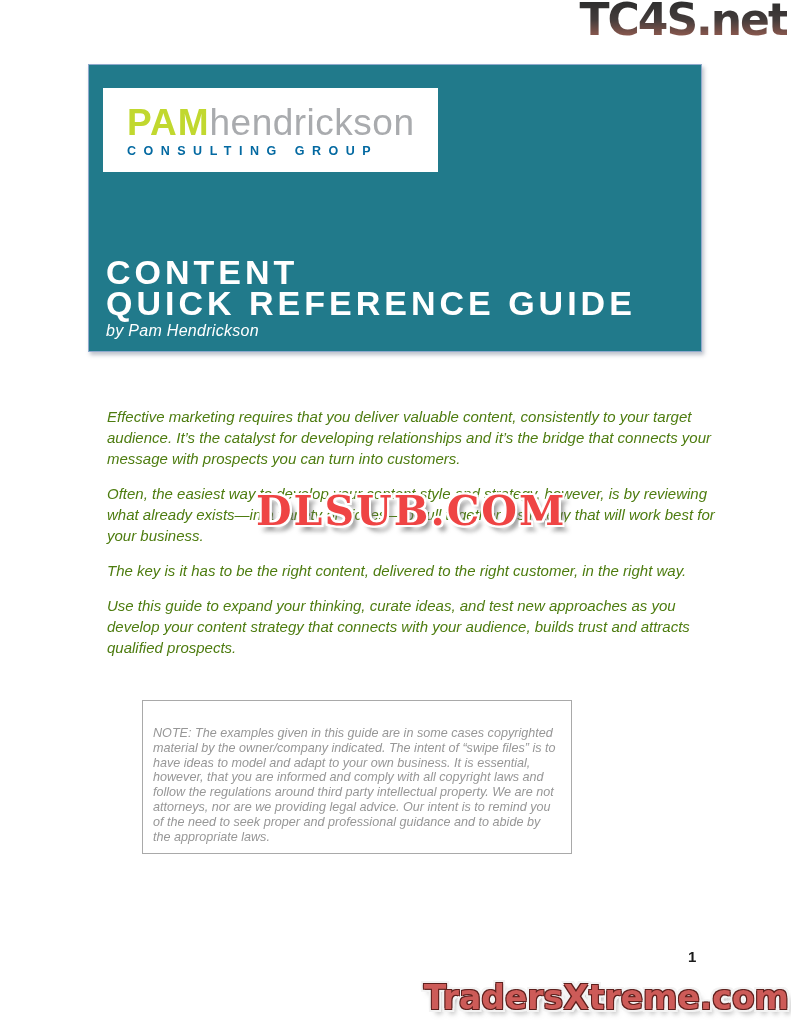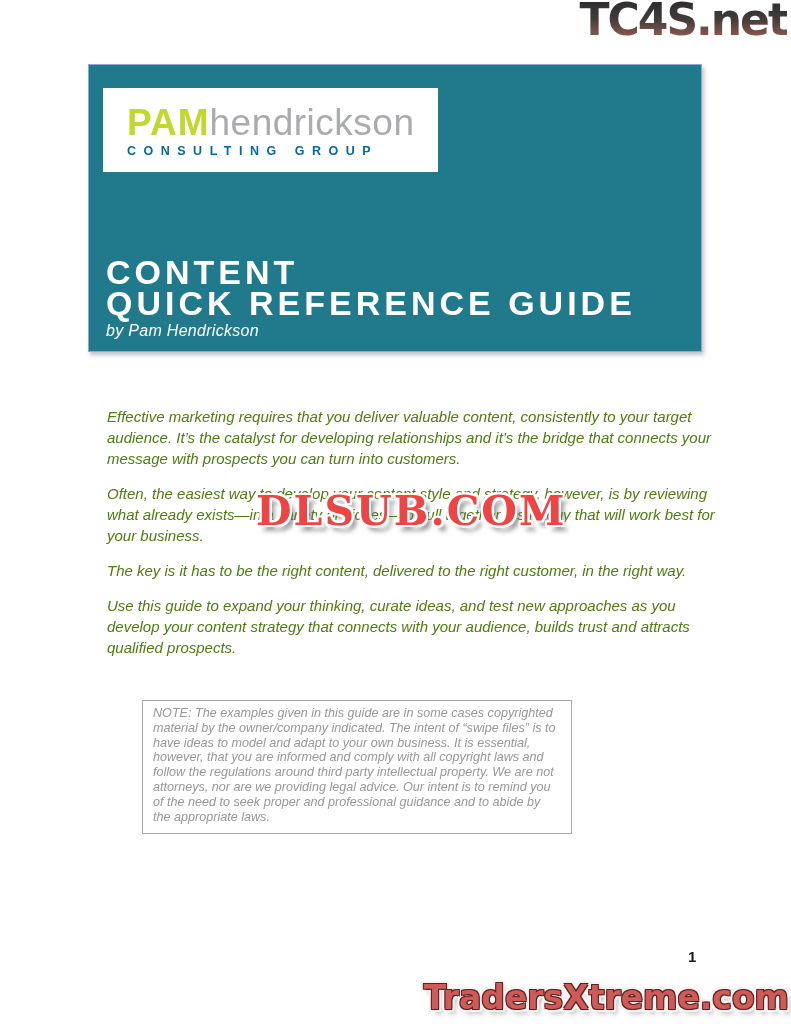--- a/index.html
+++ b/index.html
@@ -91,21 +91,21 @@
       0 -2px 0 #ffffff, 0 2px 0 #ffffff,
       5px 6px 4px rgba(110,110,110,0.65);
     white-space:nowrap;
   }
 
   
   .note-box{
     position:absolute; left:142px; top:700px;
     width:408px;
     border:1px solid #a9a9a9;
-    padding:5px 10px 9px 10px;
+    padding:25px 10px 9px 10px;
     font-size:12.6px; font-style:italic;
     color:#979797;
     line-height:14.8px;
   }
 
   
   .footer-info{
     position:absolute; left:93px; top:956px;
     font-size:13px; font-weight:bold;
     color:#1e7a8a;

